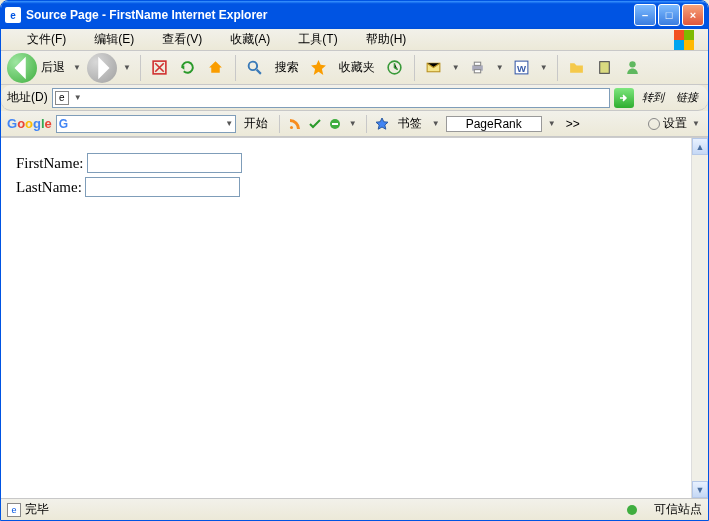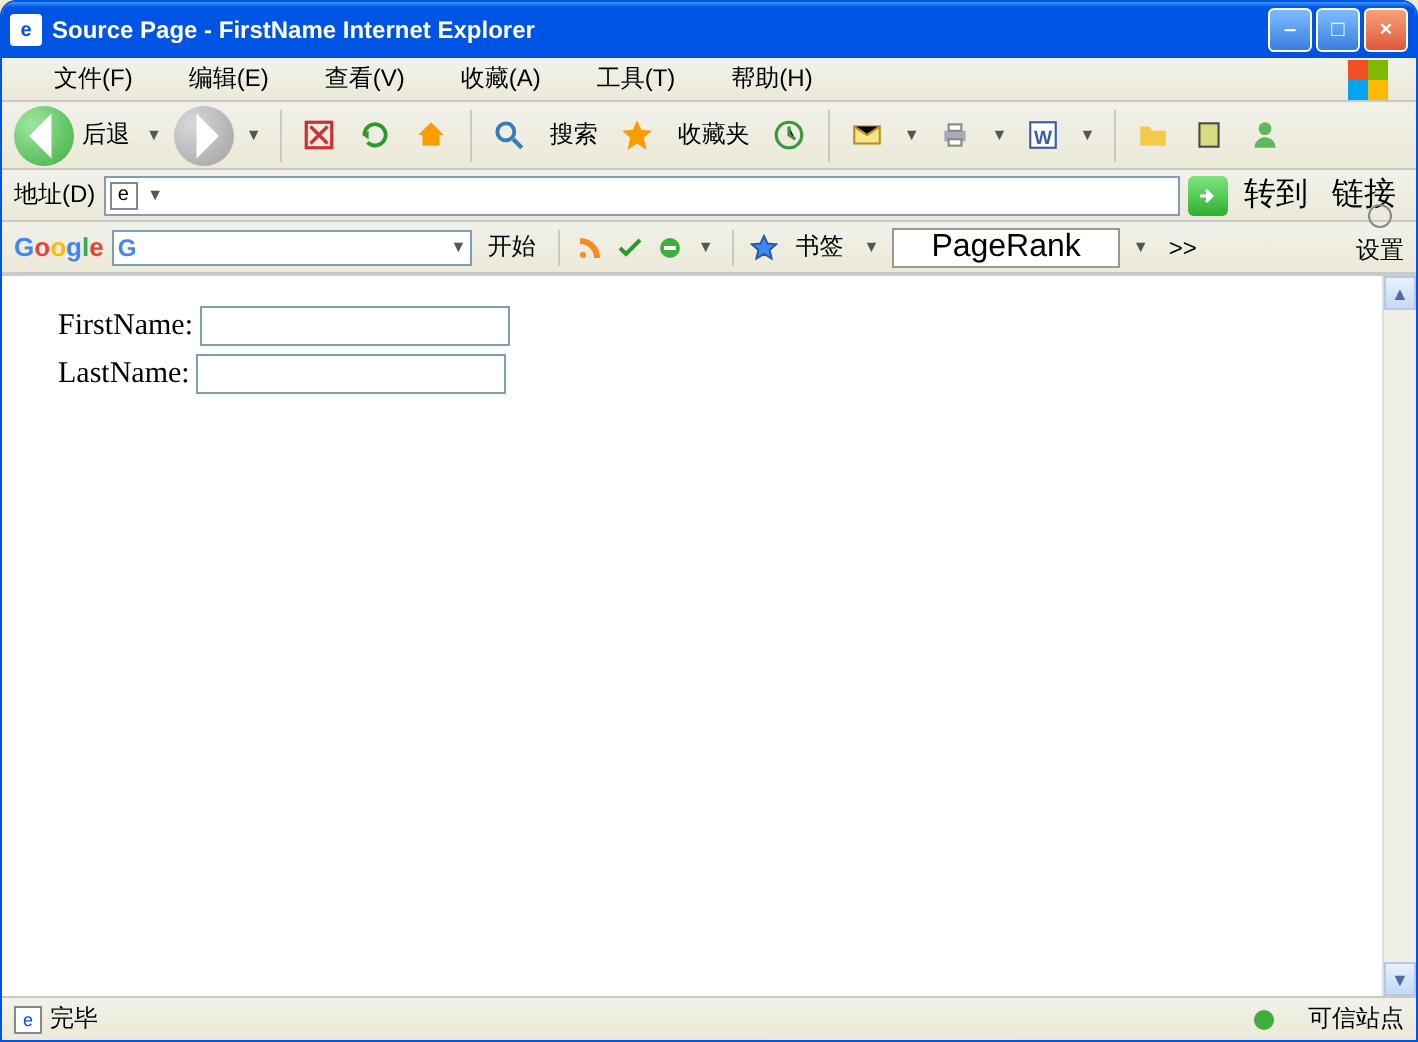--- a/index.html
+++ b/index.html
@@ -23,42 +23,42 @@
   .nav-btn { width: 30px; height: 30px; border-radius: 50%; display: flex; align-items: center; justify-content: center; font-size: 14px; color: #fff; cursor: pointer; }
   .nav-back { background: radial-gradient(circle at 30% 30%, #9ee6a0, #3fae3f); }
   .nav-fwd { background: radial-gradient(circle at 30% 30%, #d8d8d8, #a0a0a0); }
   .tb-sep { width:1px; height:26px; background:#c8c8c8; margin: 0 3px; }
   .tb-icon { width: 24px; height: 24px; display: flex; align-items:center; justify-content:center; font-size:15px; cursor:pointer; border-radius:3px; }
   .tb-icon svg { width:17px; height:17px; }
   .tb-label { font-size:12px; padding:0 4px; cursor:pointer; }
   .back-label { font-size:12px; margin-right:2px; }
   .dd-arrow { font-size:8px; color:#555; margin:0 2px; }
 
-  .addrbar { height: 26px; background: linear-gradient(to bottom,#f2f1ea,#ece9d8); display: flex; align-items: center; padding: 0 6px; gap:4px; border-bottom: 1px solid #c8c8c8; font-size:12px; }
+  .addrbar { height: 26px; background: linear-gradient(to bottom,#f2f1ea,#ece9d8); display: flex; align-items: center; padding: 0 6px; gap:4px; border-bottom: 1px solid #c8c8c8; font-size:12px;border-radius:10px; }
   .addr-input { flex:1; display:flex; align-items:center; background:#fff; border:1px solid #7f9db9; height:20px; padding:0 2px; }
   .addr-input input { flex:1; border:none; outline:none; font-size:12px; font-family:Tahoma; }
   .addr-page-icon { width:14px; height:14px; margin-right:3px; display:flex;align-items:center;justify-content:center;font-size:10px;background:#fff;border:1px solid #888; }
   .go-btn { width:20px; height:20px; background:linear-gradient(to bottom,#7ee67e,#2fae2f); border-radius:3px; display:flex;align-items:center;justify-content:center;color:#fff;font-size:12px;cursor:pointer;}
-  .go-label, .link-label { font-size:16px; padding:0 4px; }
+  .go-label, .link-label { font-size:11px; padding:0 4px;font-style:italic; }
   .link-label { cursor:pointer; }
 
   .googlebar { height:26px; background: linear-gradient(to bottom,#f2f1ea,#ece9d8); display:flex; align-items:center; padding:0 6px; gap:4px; border-bottom:1px solid #c8c8c8; font-size:12px; }
   .google-logo { font-weight:bold; font-size:13px; }
   .google-logo .b{color:#4285f4;} .google-logo .r{color:#ea4335;} .google-logo .y{color:#fbbc05;} .google-logo .g{color:#34a853;}
   .google-search { width:180px; height:18px; border:1px solid #7f9db9; background:#fff; display:flex; align-items:center; padding:0 2px; }
   .google-search input { flex:1; border:none; outline:none; font-size:12px; }
   .gb-btn { padding:0 4px; cursor:pointer; display:flex; align-items:center; gap:2px; }
   .gb-sep { width:1px; height:18px; background:#c8c8c8; margin:0 3px;}
   .gb-icon { width:16px;height:16px;display:flex;align-items:center;justify-content:center;font-size:12px;}
-  .pagerank { font-size:16px; border:1px solid #999; padding:0 19px; background:#fff;}
-  .settings-btn { margin-left:auto; display:flex; align-items:center; gap:3px; cursor:pointer;flex-direction:column; }
+  .pagerank { font-size:12px; border:1px solid #999; padding:0 19px; background:#fff;}
+  .settings-btn { margin-left:auto; display:flex; align-items:center; gap:3px; cursor:pointer; }
   .settings-circle { width:12px;height:12px;border:1px solid #888; border-radius:50%; }
 
   .content { flex:1; background:#fff; position:relative; border-top:1px solid #ccc; overflow:auto;}
-  .content-inner { padding:15px; font-family: 'Times New Roman', serif; font-size:15px;margin-left:13px; }
+  .content-inner { padding:15px; font-family: 'Times New Roman', serif; font-size:15px; }
   .form-row { display:flex; align-items:center; margin-bottom:4px; }
   .form-row label { }
   .form-row input { border:1px solid #7f9db9; height:20px; width:155px; margin-left:3px; font-size:13px; padding:0 2px; }
   .submit-btn { font-family: Tahoma; font-size:12px; padding:2px 12px; border:1px solid #7a7a7a; background:linear-gradient(to bottom,#fdfdfd,#eceae0); border-radius:3px; cursor:pointer; width:190px; height:22px; margin-top:3px;}
   .vscroll { position:absolute; right:0; top:0; bottom:0; width:17px; background:#f0efe7; border-left:1px solid #ddd; }
   .vscroll .arrow { height:17px; background:linear-gradient(to bottom,#e8f1ff,#c5d8f5); border:1px solid #b5c8e8; display:flex;align-items:center;justify-content:center;font-size:9px;color:#4a6fa0; }
   .vscroll .arrow.up{position:absolute;top:0;left:0;right:0;}
   .vscroll .arrow.down{position:absolute;bottom:0;left:0;right:0;}
 
   .statusbar { height:22px; background:linear-gradient(to bottom,#f2f1ea,#ece9d8); border-top:1px solid #c8c8c8; display:flex; align-items:center; padding:0 6px; font-size:12px; gap:4px;}

